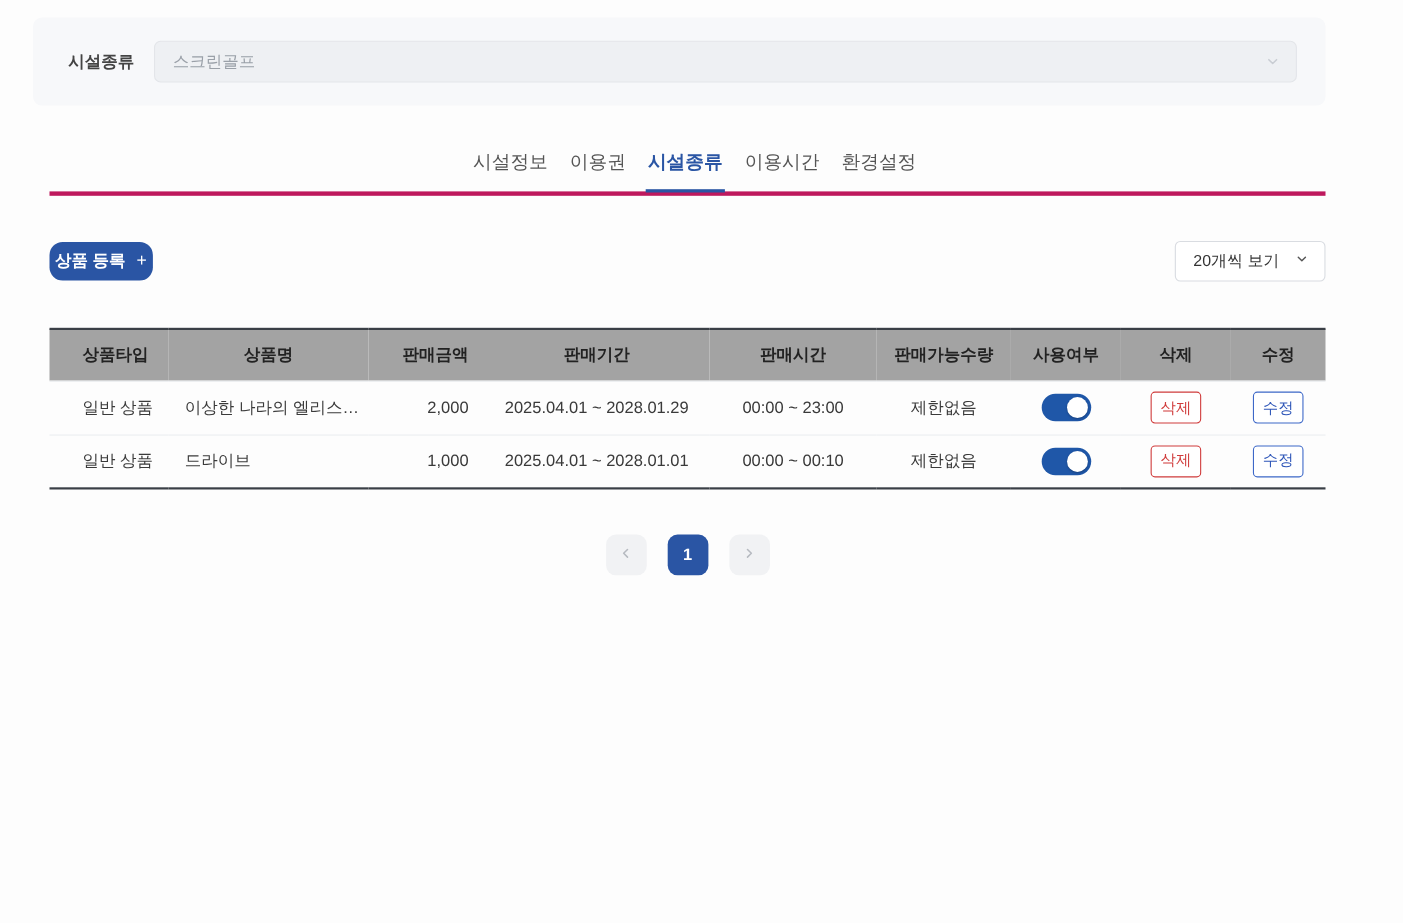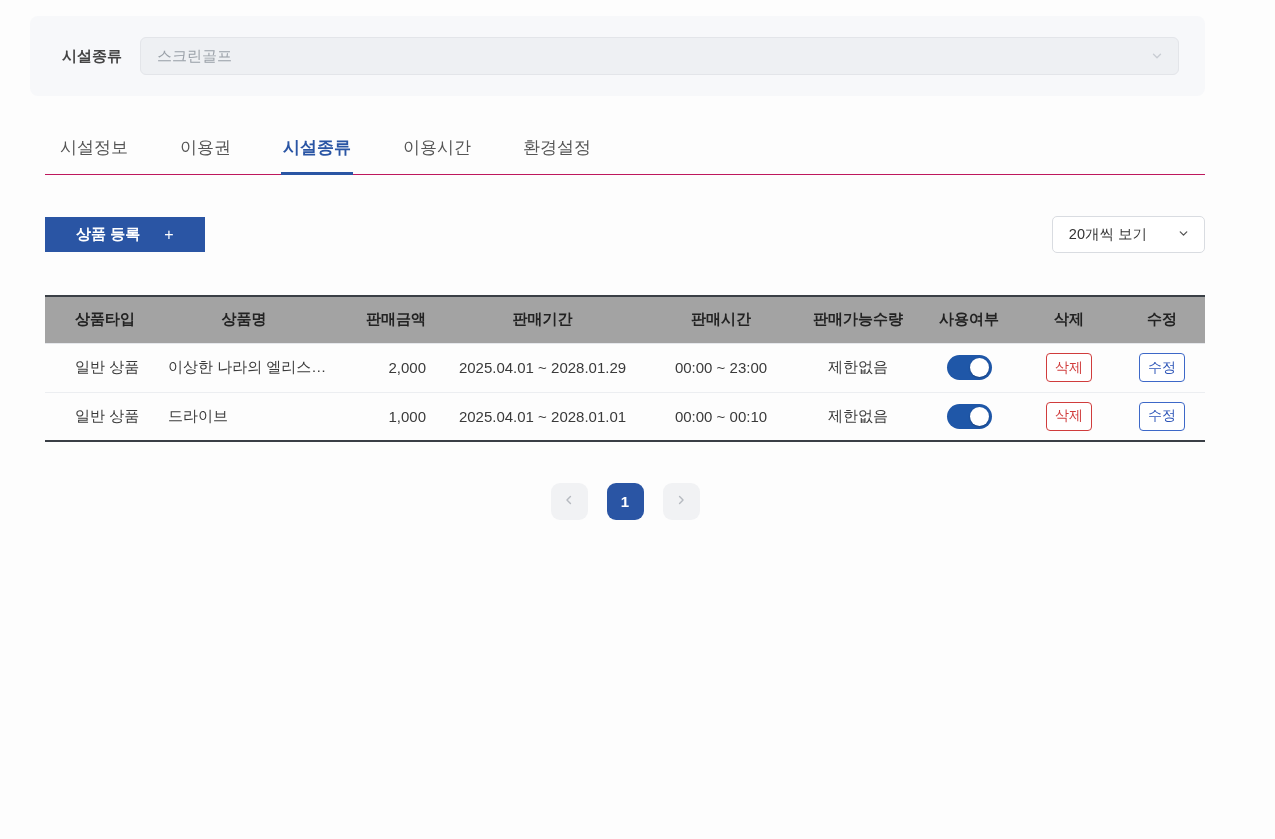--- a/index.html
+++ b/index.html
@@ -32,49 +32,50 @@
     display:flex; align-items:center; justify-content:space-between;
     padding:0 14px 0 16px;
     cursor:default;
   }
   .filter-select .value{ font-size:15px; color:#9aa0a8; }
   .chev-light svg{ display:block; }
 
   
   .tabs{
     margin:34px 70px 0 45px;
-    display:flex; gap:48px;
+    display:flex; gap:16px;
     padding-left:13px;
-    border-bottom:1px solid #be185d;
+    border-bottom:4px solid #be185d;
+    justify-content:center;
   }
   .tab{
     font-size:17px; color:#555; padding:6px 2px 15px 2px; cursor:pointer; position:relative; white-space:nowrap;
   }
   .tab.active{
     color:var(--primary-blue); font-weight:700;
   }
   .tab.active::after{
     content:""; position:absolute; left:0; right:0; bottom:-1px; height:3px; background:var(--primary-blue);
   }
 
   
   .toolbar{
     margin:41px 70px 0 45px;
     display:flex; align-items:center; justify-content:space-between;
   }
   .btn-primary{
-    background:var(--primary-blue); color:#fff; border:none; border-radius:0;
-    height:35px; padding:0 31px; font-size:15px; font-weight:600;
-    display:flex; align-items:center; gap:24px; cursor:pointer;
+    background:var(--primary-blue); color:#fff; border:none; border-radius:12px;
+    height:35px; padding:0 5px; font-size:15px; font-weight:600;
+    display:flex; align-items:center; gap:10px; cursor:pointer;
     font-family:inherit;
   }
   .btn-primary .plus{ font-size:16px; font-weight:400; }
   .page-size{
     height:37px; background:#fff; border:1px solid #d9dce1; border-radius:5px;
-    display:flex; align-items:center; gap:30px; padding:0 14px 0 16px;
+    display:flex; align-items:center; gap:14px; padding:0 14px 0 16px;
     font-size:14.5px; color:#333; cursor:pointer;
   }
 
   
   table{
     margin:42px 70px 0 45px;
     width:1160px;
     border-collapse:collapse;
     table-layout:fixed;
     border-top:2px solid #3a3f46;

